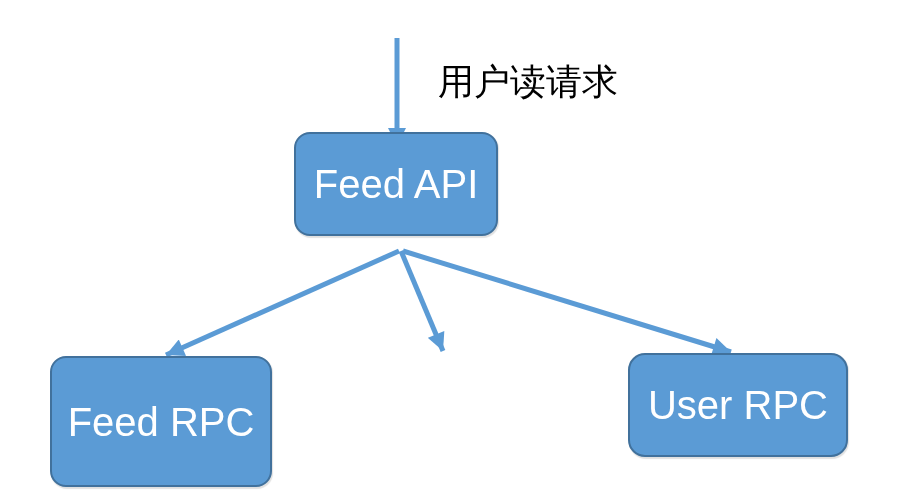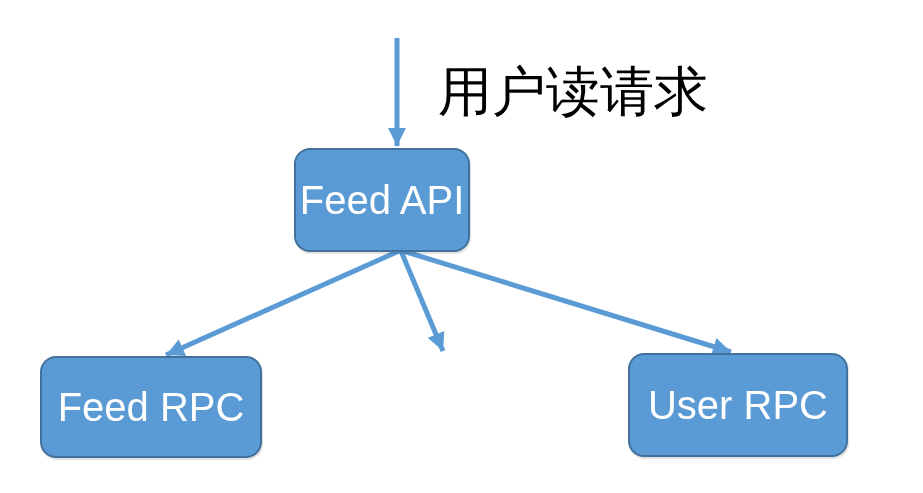--- a/index.html
+++ b/index.html
@@ -39,29 +39,29 @@
     border-radius: 16px;
     color: var(--node-text, #FFFFFF);
     display: flex;
     align-items: center;
     justify-content: center;
     font-size: 40px;
     line-height: 1;
     box-shadow: 1px 1.5px 1px rgba(0,0,0,0.12);
     white-space: nowrap;
   }
-  .node-feed-api { left: 294px; top: 148px; width: 176px; height: 104px; }
-  .node-feed-rpc { left: 40px;  top: 356px; width: 222px; height: 102px; }
+  .node-feed-api { left: 294px; top: 132px; width: 204px; height: 104px; }
+  .node-feed-rpc { left: 50px;  top: 356px; width: 222px; height: 131px; }
   .node-card-rpc { left: 340px; top: 355px; width: 220px; height: 100px; }
-  .node-user-rpc { left: 628px; top: 353px; width: 220px; height: 104px; }
+  .node-user-rpc { left: 628px; top: 353px; width: 220px; height: 104px; border-radius: 17px; }
   .request-label {
     position: absolute;
     left: 438px;
     top: 62px;
-    font-size: 54px;
+    font-size: 36px;
     line-height: 1.1;
     color: var(--label-text, #000000);
     white-space: nowrap;
   }
 </style>
 </head>
 <body>
 
 <div class="canvas">
 

